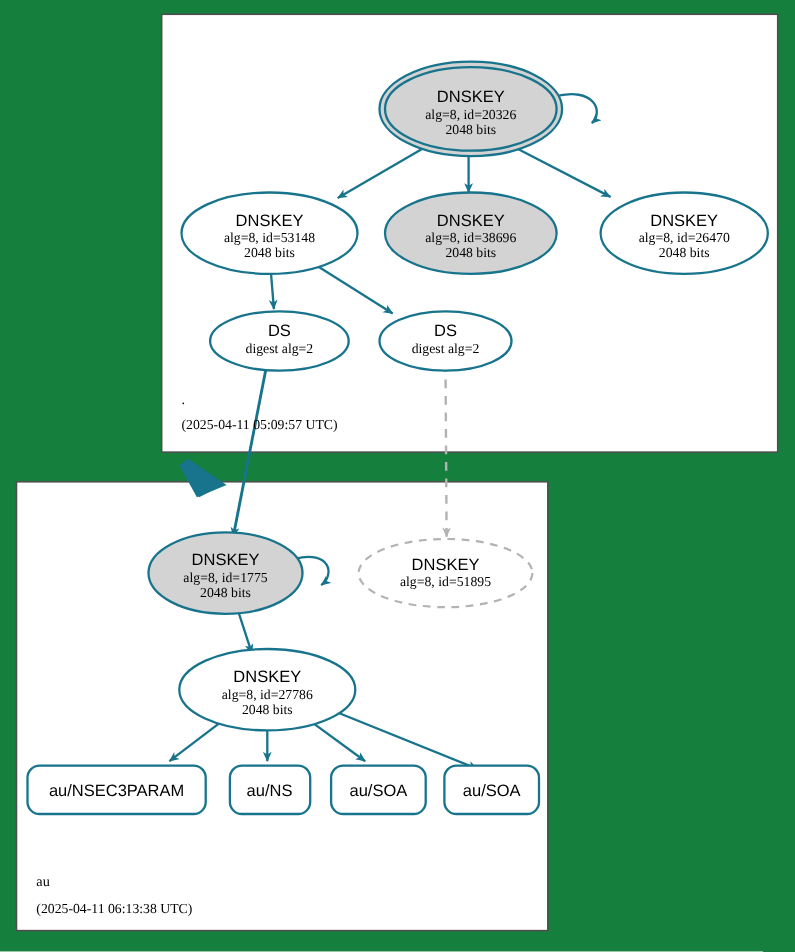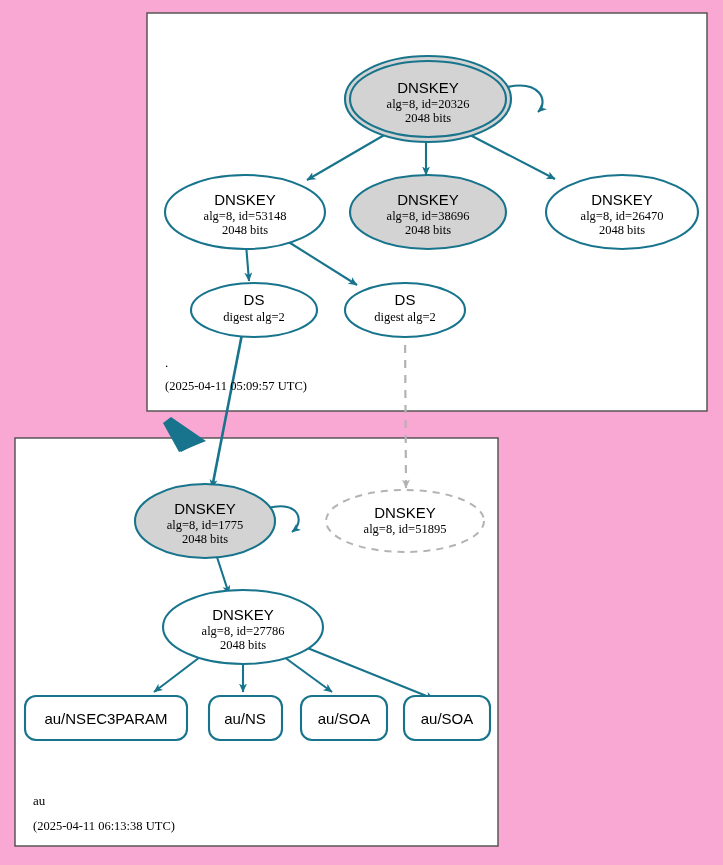--- a/index.html
+++ b/index.html
@@ -8,21 +8,21 @@
     background: #ffffff;
   }
   body {
     font-family: "Liberation Sans", sans-serif;
   }
   #canvas {
     position: relative;
     width: 723px;
     height: 865px;
     overflow: hidden;
-    background: #f9a8d4;
+    background: #15803d;
     text-decoration: underline;
   }
   svg.layer {
     position: absolute;
     left: 0;
     top: 0;
     width: 723px;
     height: 865px;
   }
   .node-title {

